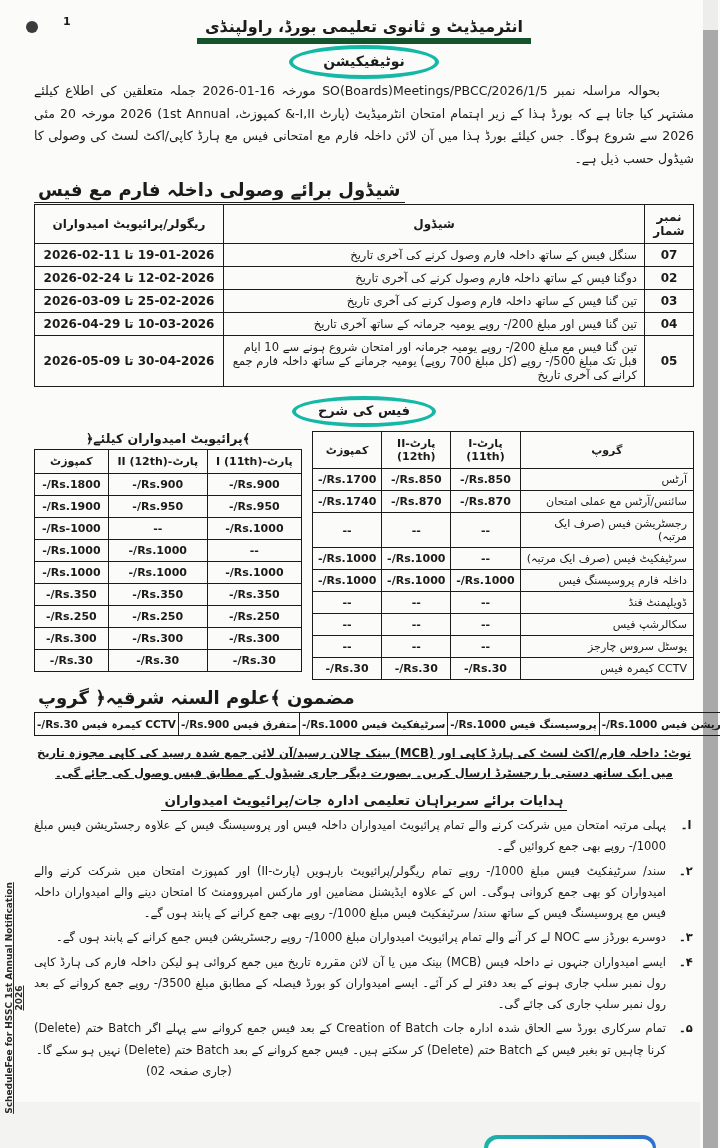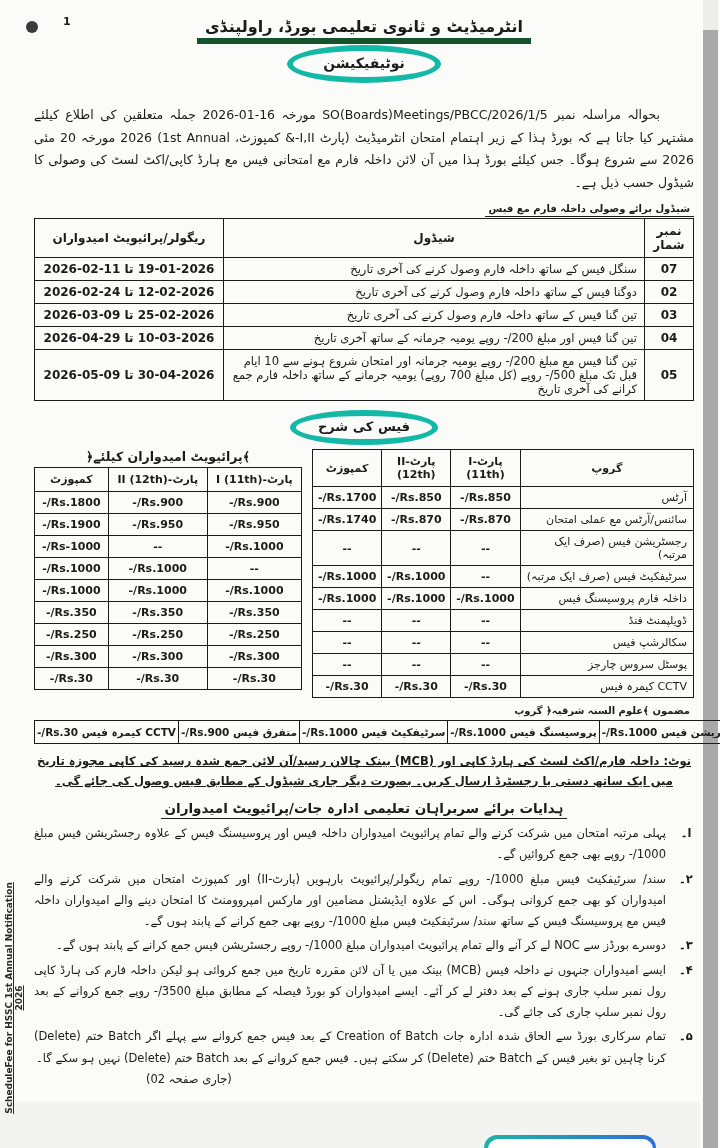--- a/index.html
+++ b/index.html
@@ -10,24 +10,24 @@
   }
   .page{position:absolute;inset:0;background:#fbfbf9;}
   .bottom-band{position:absolute;left:0;right:20px;bottom:0;height:46px;background:#f3f3f1;}
   .gutter-top{position:absolute;right:2px;top:0;width:15px;height:30px;background:#ededeb;}
   .gutter-bar{position:absolute;right:2px;top:30px;bottom:0;width:15px;background:#a9a9a9;}
   .punch-dot{position:absolute;left:26px;top:21px;width:12px;height:12px;border-radius:50%;background:#3b3b3d;}
   .page-num{position:absolute;left:63px;top:15px;font-size:11px;font-weight:bold;}
   .content{position:absolute;left:34px;right:26px;top:0;z-index:1;}
   .h-title{text-align:center;font-weight:bold;font-size:16px;margin-top:17px;direction:rtl;}
   .h-title span{border-bottom:6px solid #14532d;padding:0 8px 2px;}
-  .oval-badge{display:block;width:max-content;margin:9px auto 0;border:6px solid #14b8a6;border-radius:50%;
+  .oval-badge{display:block;width:max-content;margin:9px auto 0;border:4px solid #14b8a6;border-radius:50%;
     padding:4px 30px 6px;font-weight:bold;font-size:14px;direction:rtl;}
-  .intro{direction:rtl;text-align:justify;font-size:12.5px;line-height:1.8;margin-top:21px;text-indent:34px;}
-  .section-h{direction:rtl;text-align:right;font-weight:bold;font-size:10px;margin:9px 0 4px;}
+  .intro{direction:rtl;text-align:justify;font-size:12.5px;line-height:1.8;margin-top:1px;text-indent:34px;}
+  .section-h{direction:rtl;text-align:left;font-weight:bold;font-size:18px;margin:9px 0 4px;}
   .section-h span{border-bottom:1.6px solid #1b1b1b;padding:0 4px 2px;}
   table{border-collapse:collapse;direction:rtl;}
   td,th{border:1.6px solid #1b1b1b;}
   .sched-table{width:100%;margin-top:2px;font-size:11.5px;}
   .sched-table th{font-size:12px;padding:5px 3px;}
   .sched-table td{padding:4px 3px;}
   .sched-table .no{width:42px;text-align:center;font-weight:bold;font-size:12px;}
   .sched-table .desc{text-align:right;padding-right:7px;}
   .sched-table .dates{width:182px;text-align:center;font-weight:bold;font-size:12px;white-space:nowrap;}
   .fees-row{display:flex;justify-content:space-between;direction:rtl;margin-top:4px;}

